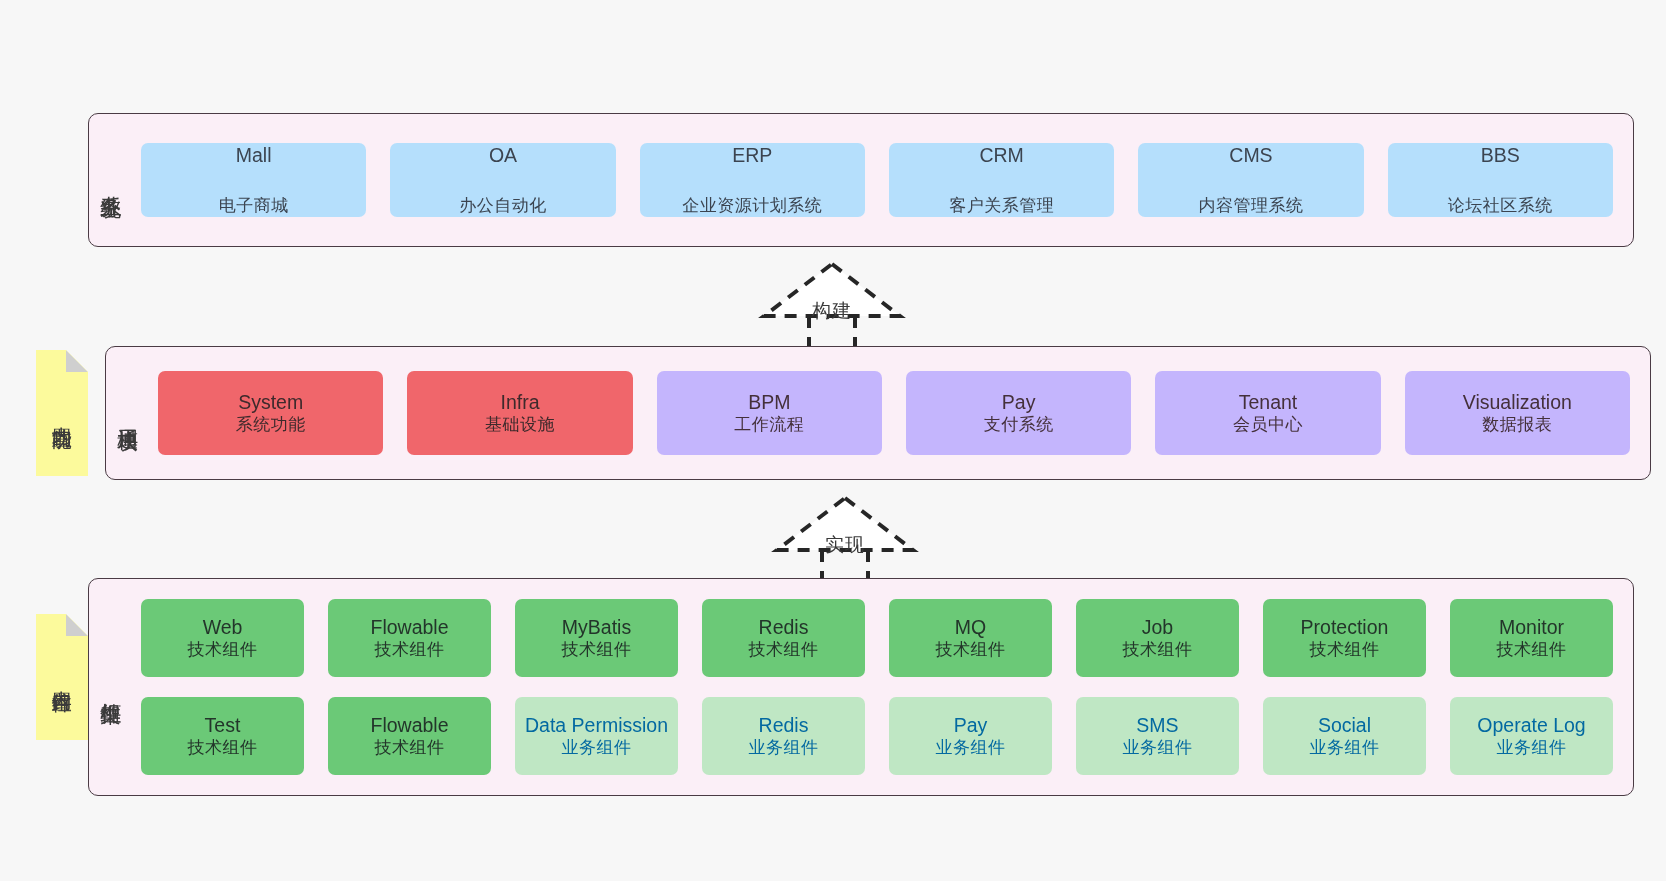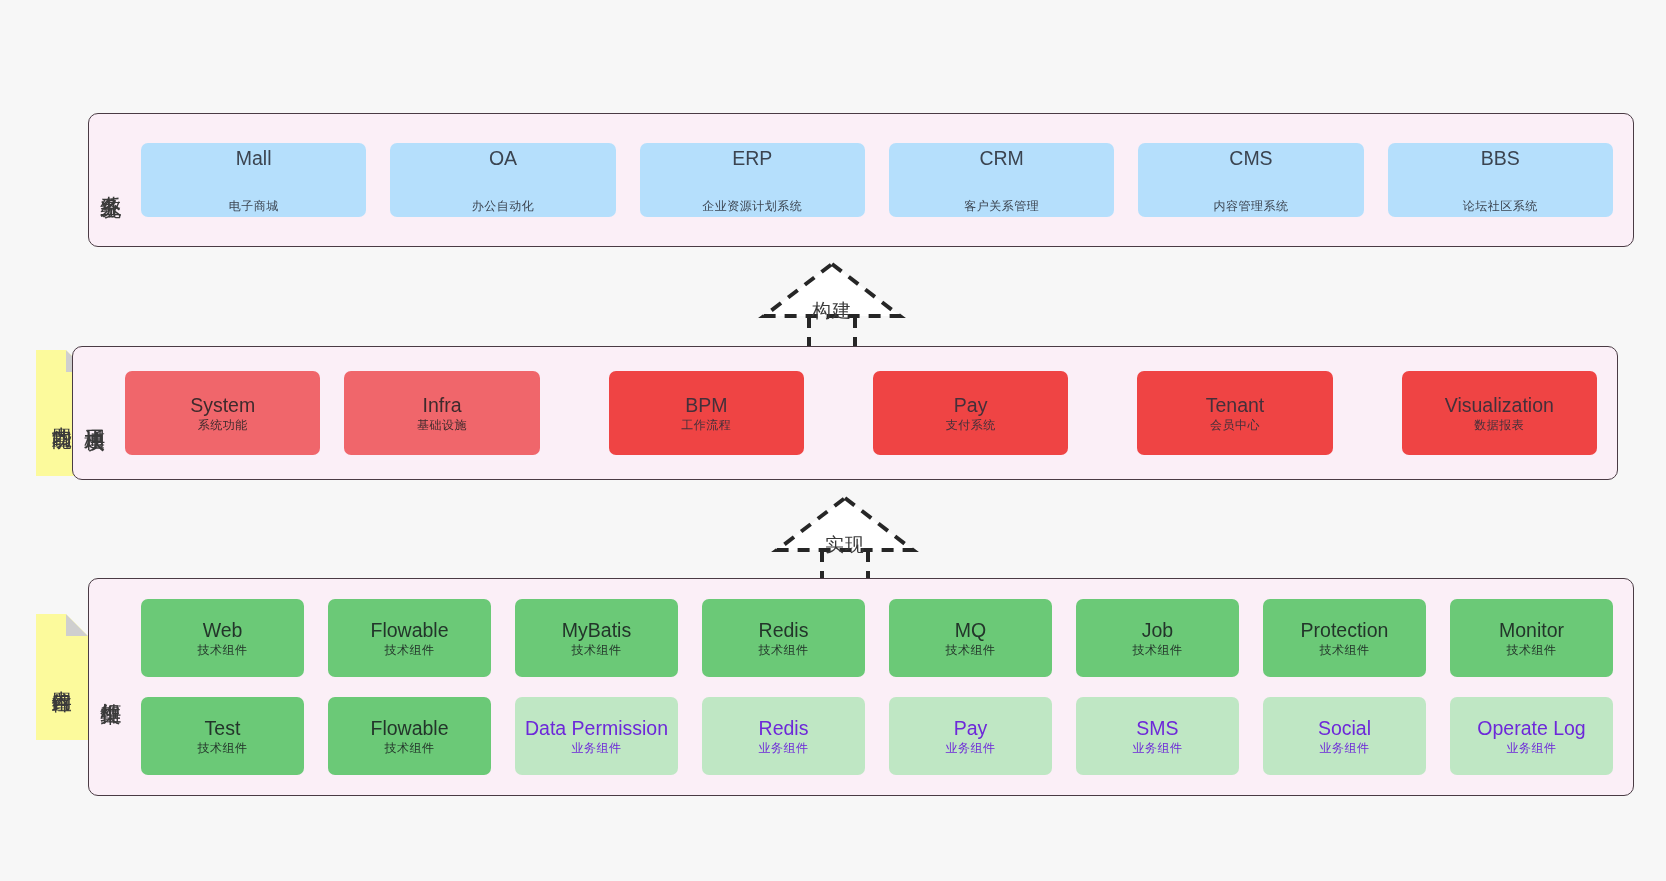--- a/index.html
+++ b/index.html
@@ -74,39 +74,39 @@
     text-align: center;
     padding: 6px 4px;
     box-sizing: border-box;
     line-height: 1.22;
   }
   .node .n-en {
     font-size: 19.5px;
     color: #2f3b34;
   }
   .node .n-cn {
-    font-size: 12px;
+    font-size: 17px;
     color: #2f3b34;
     letter-spacing: 0.5px;
   }
 
   .node.blue   { background: #b5dffc; gap: 28px; }
   .node.blue .n-en, .node.blue .n-cn { color: #3b4450; }
 
   .node.red    { background: #f0666b; }
   .node.red .n-en, .node.red .n-cn { color: #3e2a2c; }
 
-  .node.pink   { background: #ef4444; margin-left: 45px; }
+  .node.pink   { background: #c4b5fd; }
   .node.pink .n-en, .node.pink .n-cn { color: #44303a; }
 
   .node.green  { background: #6bc977; }
   .node.green .n-en, .node.green .n-cn { color: #23352a; }
 
   .node.lgreen { background: #bfe7c4; }
-  .node.lgreen .n-en, .node.lgreen .n-cn { color: #6d28d9; }
+  .node.lgreen .n-en, .node.lgreen .n-cn { color: #0369a1; }
 
   
   #layer-business .node { height: 74px; }
   #layer-modules  .node { height: 84px; }
   #layer-framework .node { height: 78px; }
 
   
   .note {
     position: absolute;
     background: #fcfa9c;
@@ -205,21 +205,21 @@
       <line x1="103" y1="64" x2="103" y2="100" stroke="#262626" stroke-width="4" stroke-dasharray="12,9"></line>
       <line x1="57" y1="100" x2="103" y2="100" stroke="#262626" stroke-width="4" stroke-dasharray="12,9"></line>
     </svg>
     <div class="arrow-label">构建</div>
   </div>
 
   <div class="note" style="left:36px; top:350px; height:126px;">
     <span>内置功能</span>
   </div>
 
-  <div class="layer" id="layer-modules" style="left:72px; top:346px; width:1546px; height:134px;justify-content:flex-end;">
+  <div class="layer" id="layer-modules" style="left:105px; top:346px; width:1546px; height:134px;justify-content:flex-end;">
     <div class="layer-title">通用模块</div>
     <div class="layer-body">
       <div class="row">
         <div class="node red">
           <div class="n-en">System</div>
           <div class="n-cn">系统功能</div>
         </div>
         <div class="node red">
           <div class="n-en">Infra</div>
           <div class="n-cn">基础设施</div>

